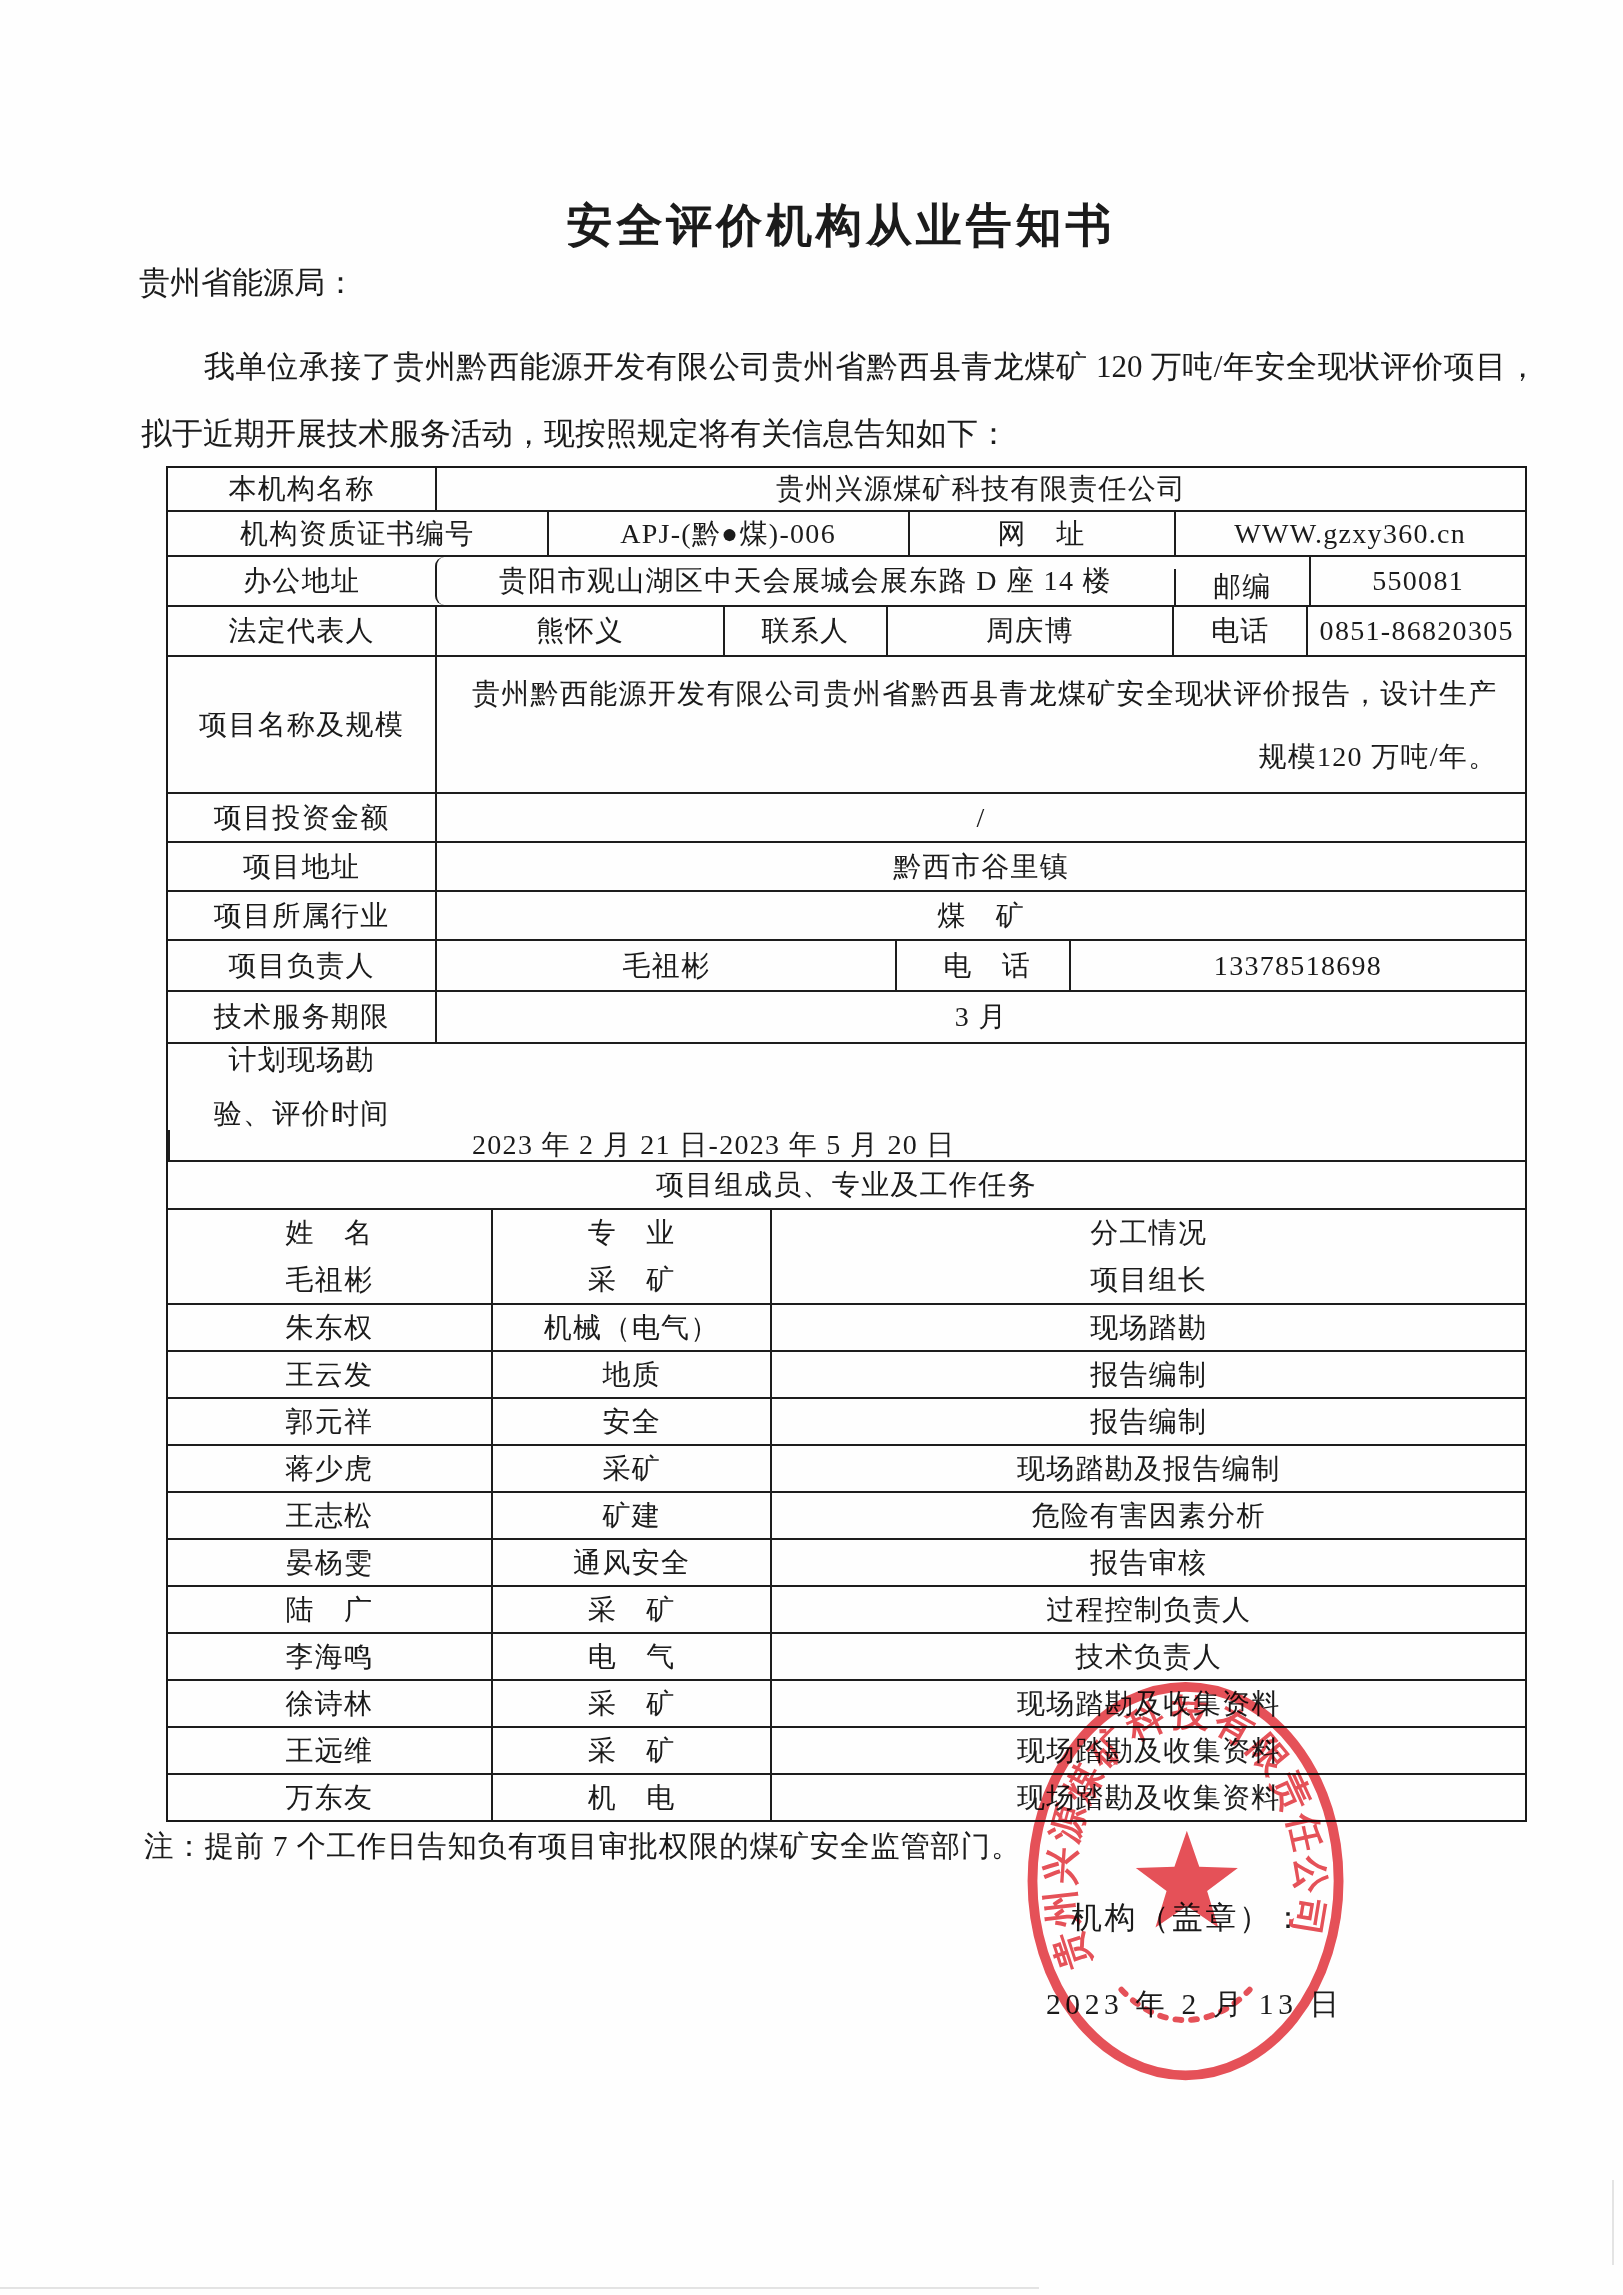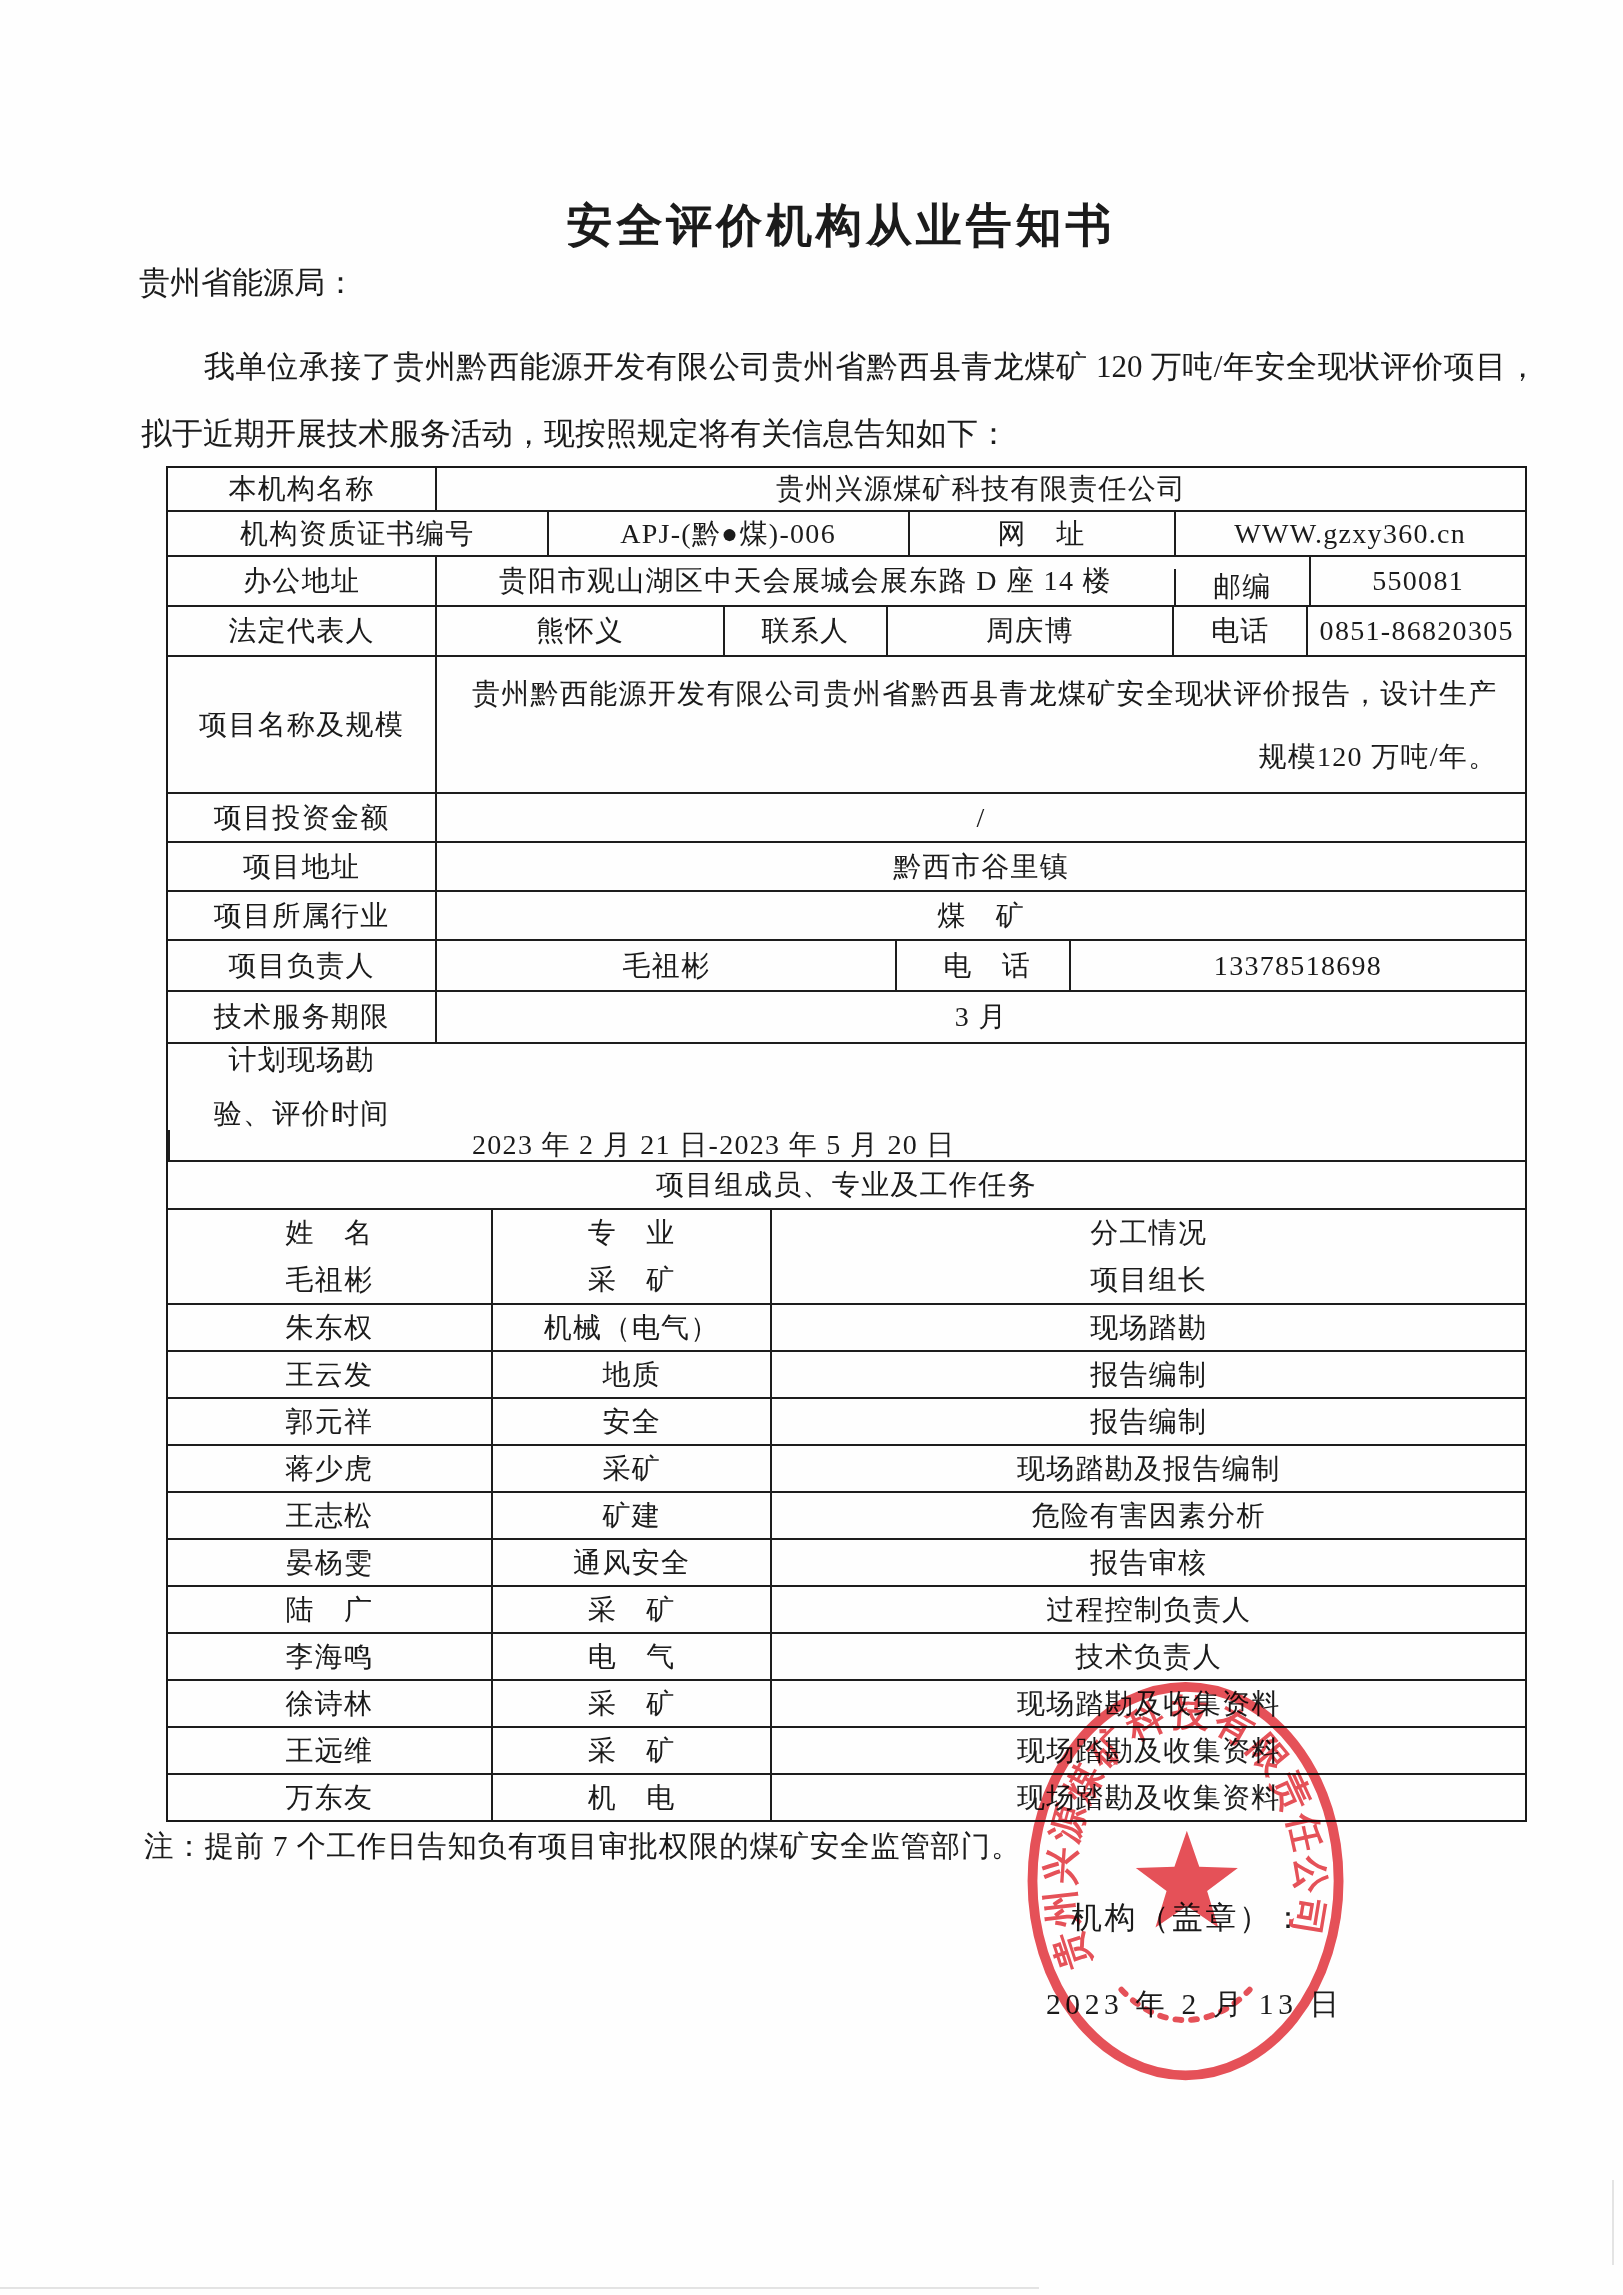--- a/index.html
+++ b/index.html
@@ -37,21 +37,21 @@
     letter-spacing:1.3px;overflow:hidden;
   }
   .tcell + .tcell{border-left:2px solid #1d1d1d;}
   .tcell.left{justify-content:flex-start;text-align:right;}
   .h66{height:42px;} .h68{height:45px;} .h76{height:50px;}
   .h75{height:49px;} .h78{height:51px;} .h80{height:52px;}
   .h210{height:137px;} .h180{height:118px;flex-direction:column;} .h74{height:48px;}
   .h73{height:48px;} .h72{height:47px;}
   .w197{width:19.7%;} .w803{width:80.3%;}
   .w279{width:27.9%;} .w266{width:26.6%;} .w196{width:19.6%;} .w259{width:25.9%;}
-  .w544{width:54.4%;} .w100c{width:10.0%;margin-top:12px;} .w159{width:15.9%;}
+  .w544{width:54.4%;border-radius:9px;} .w100c{width:10.0%;margin-top:12px;} .w159{width:15.9%;}
   .w212{width:21.2%;} .w120{width:12.0%;} .w211{width:21.1%;} .w99{width:9.9%;} .w161{width:16.1%;}
   .w339{width:33.9%;} .w128{width:12.8%;padding-left:8px;} .w336{width:33.6%;}
   .w238{width:23.8%;} .w206{width:20.6%;} .w556{width:55.6%;}
   .wfull{width:100%;}
   .projdesc{padding:0 27.5px;line-height:63px;}
   .schedlabel{padding:0 43px;line-height:54px;}
 
   .note{position:absolute;left:144px;top:1827px;font-size:29.5px;letter-spacing:0.7px;}
   .stamp-caption{position:absolute;left:1071px;top:1897px;font-size:31px;letter-spacing:2.6px;}
   .sign-date{position:absolute;left:1046px;top:1985px;font-size:29.5px;letter-spacing:4.6px;}

